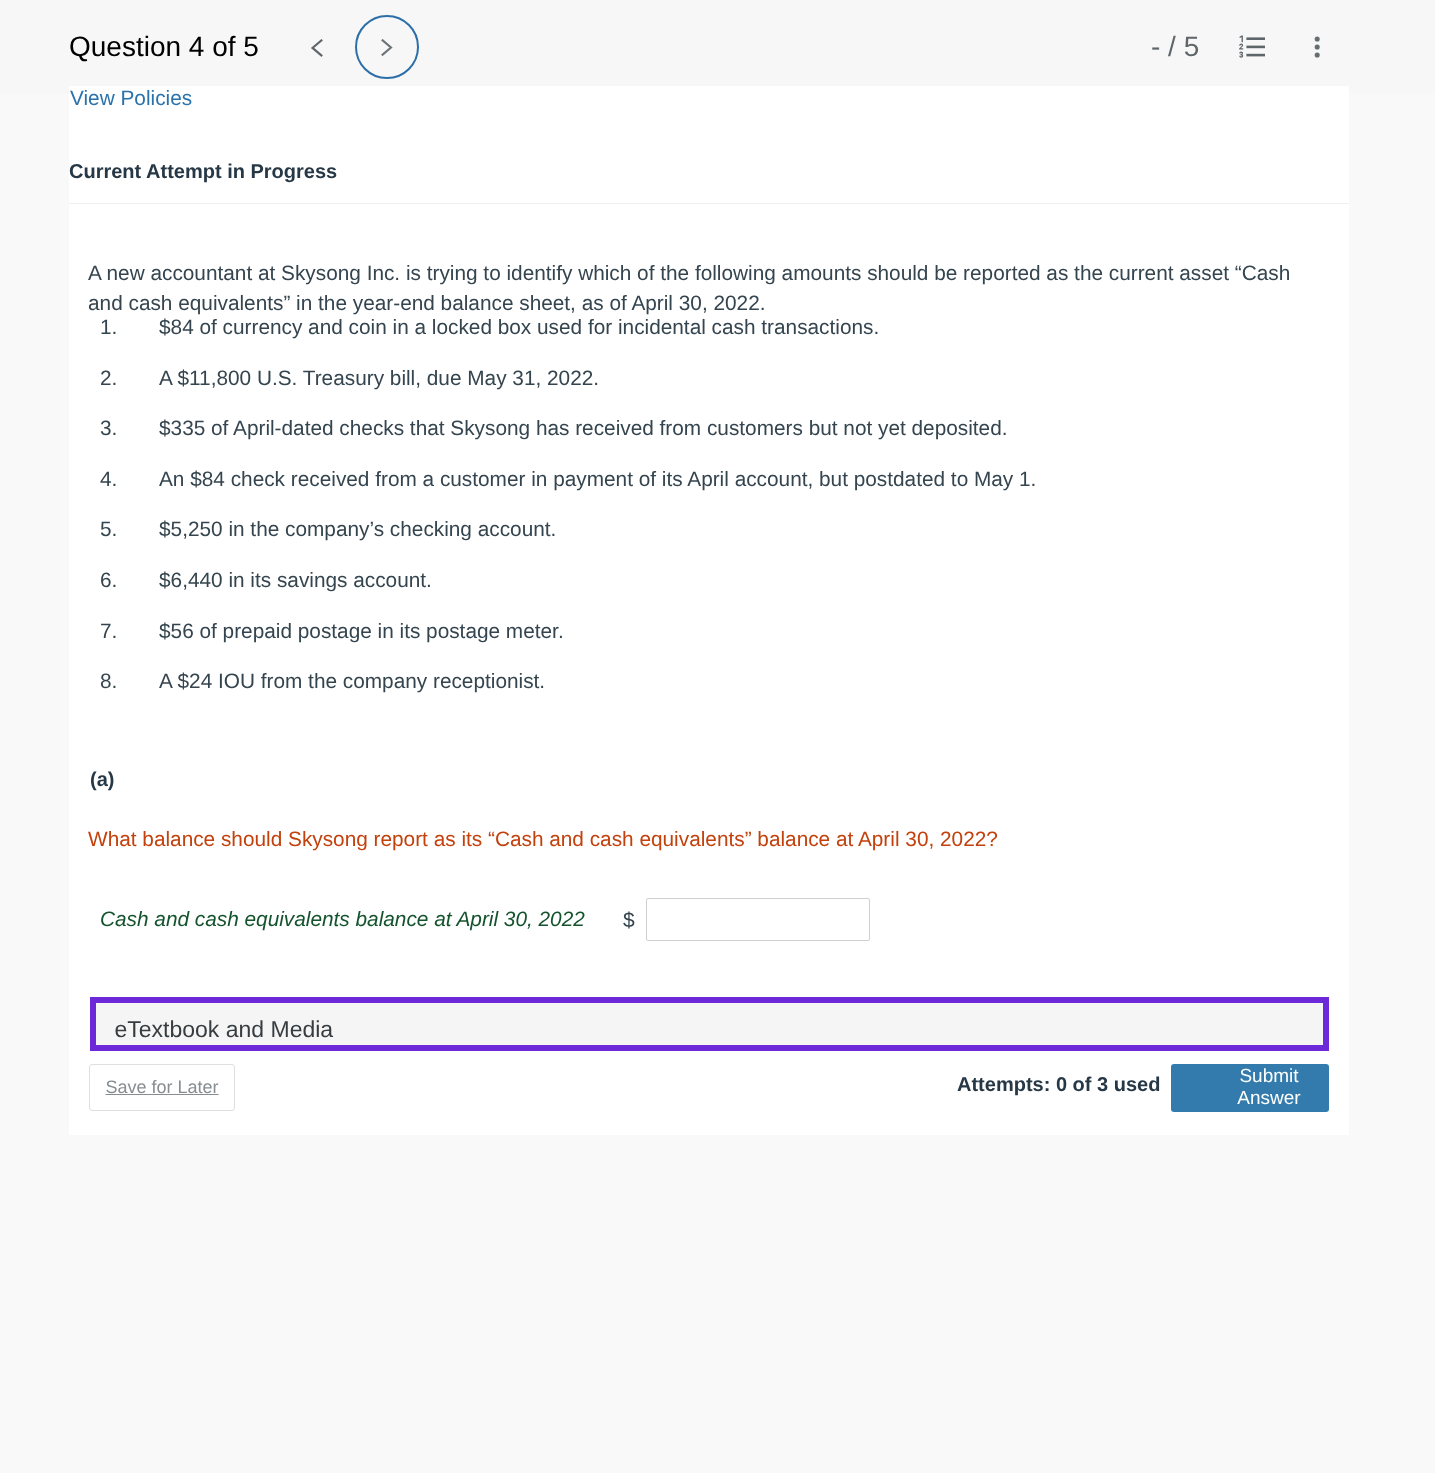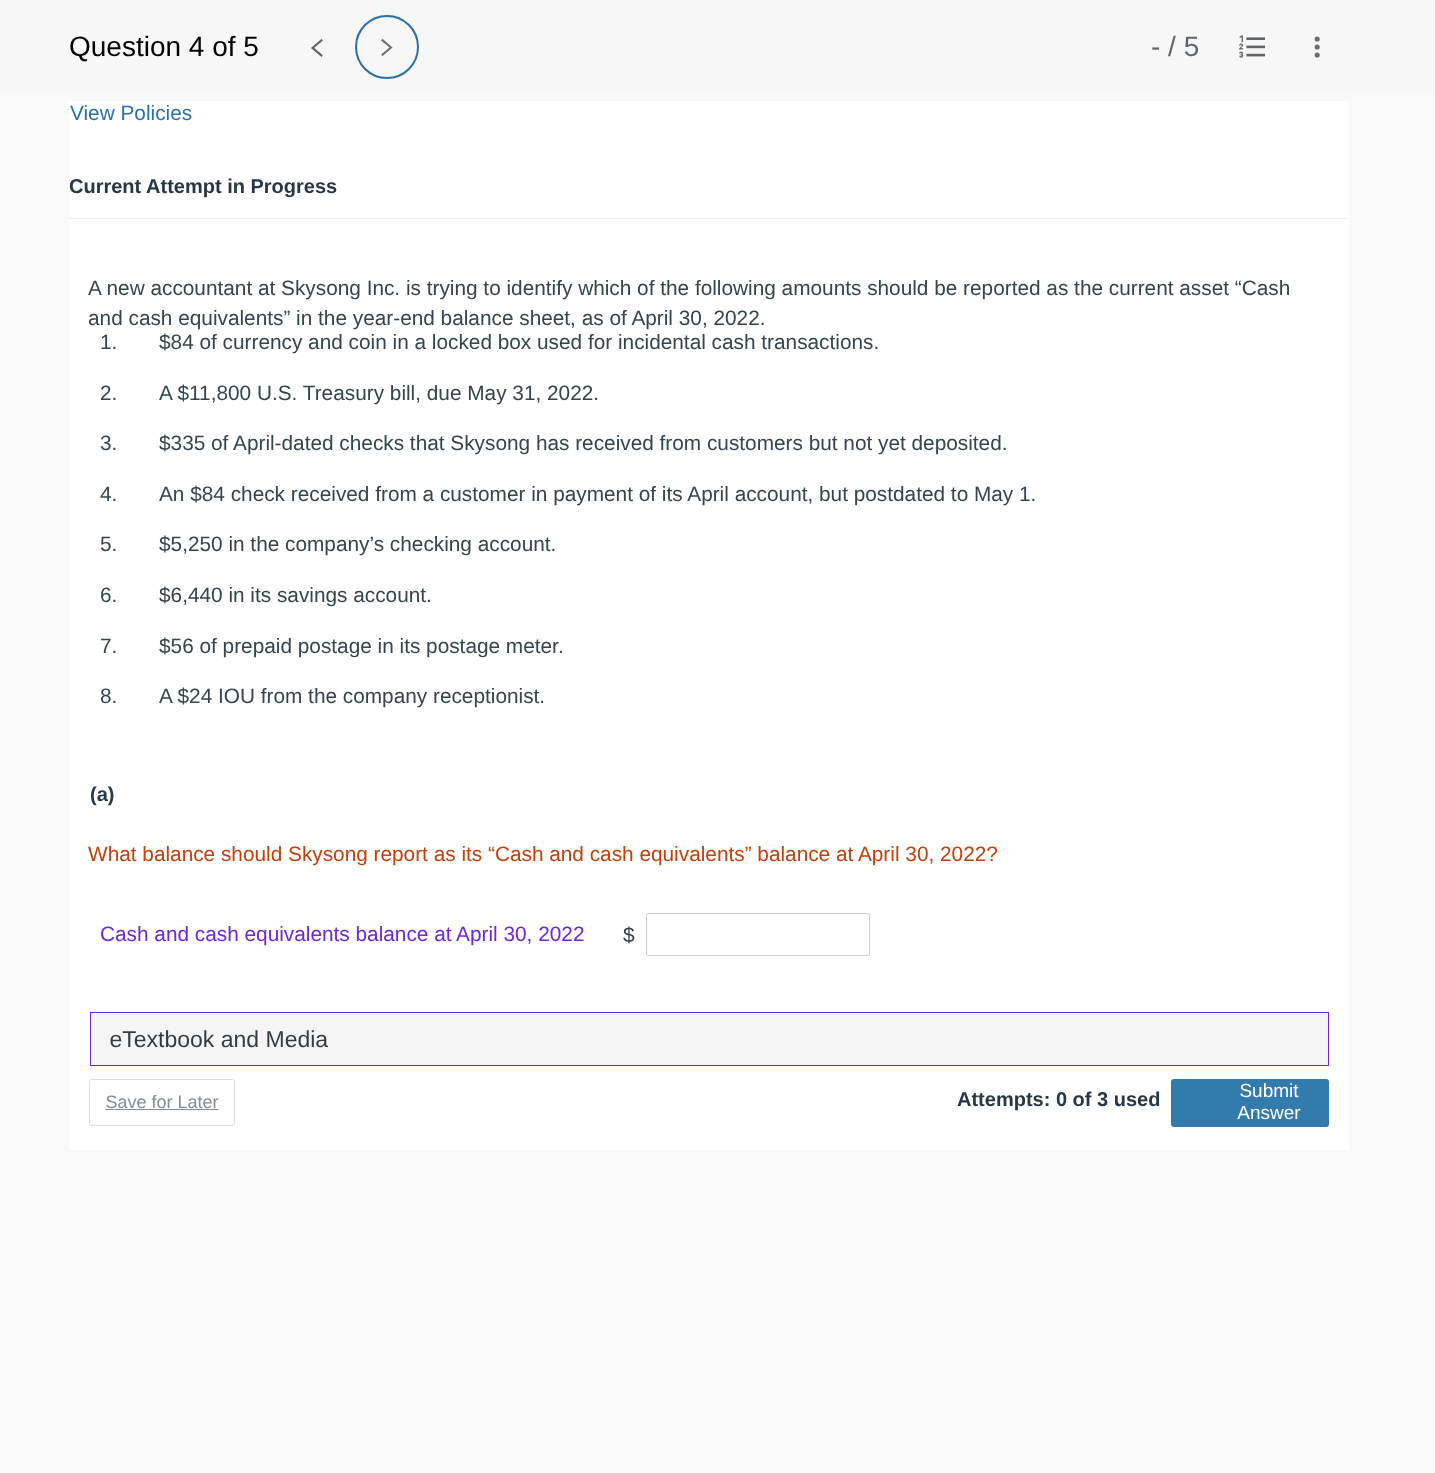--- a/index.html
+++ b/index.html
@@ -36,21 +36,21 @@
   }
   .score{
     position:absolute;left:1151px;top:33px;
     font-size:28px;color:#5f666a;line-height:1;white-space:nowrap;
   }
   .listicon{position:absolute;left:1239px;top:35px;width:26px;height:23px;cursor:pointer;}
   .dotsicon{position:absolute;left:1314px;top:34px;width:10px;height:24px;cursor:pointer;}
 
   
   .panel{
-    position:absolute;left:69px;top:101px;width:1280px;height:1049px;background:#fff;
+    position:absolute;left:69px;top:86px;width:1280px;height:1049px;background:#fff;
   }
   .viewpolicies{
     position:absolute;left:1px;top:3px;
     color:#2a72ac;font-size:20.8px;line-height:1;cursor:pointer;white-space:nowrap;
   }
   .attempt{
     position:absolute;left:0px;top:76px;
     font-size:20px;font-weight:bold;color:#263746;line-height:1;white-space:nowrap;
   }
   .hr{position:absolute;left:0;top:117px;width:1280px;height:1px;background:#efefef;}
@@ -65,35 +65,35 @@
   .part{
     position:absolute;left:21px;top:684px;
     font-size:20px;font-weight:bold;color:#263746;line-height:1;
   }
   .qtext{
     position:absolute;left:19px;top:744px;
     font-size:20.8px;color:#c2410c;line-height:1;white-space:nowrap;
   }
   .alabel{
     position:absolute;left:31px;top:824px;
-    font-size:20.8px;color:#6d28d9;line-height:1;white-space:nowrap;
+    font-size:20.8px;color:#14532d;line-height:1;white-space:nowrap;font-style:italic;
   }
   .dollar{
     position:absolute;left:554px;top:824px;
     font-size:21px;color:#35454f;line-height:1;
   }
   .ansinput{
     position:absolute;left:577px;top:812px;
     width:224px;height:43px;border:1px solid #ccd0d2;border-radius:2px;
     background:#fff;box-sizing:border-box;font-size:21px;padding:0 8px;
     font-family:"Liberation Sans", sans-serif;
   }
   .etext{
     position:absolute;left:21px;top:911px;width:1239px;height:54px;
-    background:#f5f5f5;border:1px solid #6d28d9;box-sizing:border-box;
+    background:#f5f5f5;border:6px solid #6d28d9;box-sizing:border-box;
     font-size:23px;color:#363c40;cursor:pointer;
   }
   .etext span{position:absolute;left:18.5px;top:15px;line-height:1;}
   .savelater{
     position:absolute;left:20px;top:978px;width:146px;height:47px;
     border:1px solid #dfdfdf;background:#fff;color:#878d90;font-size:18px;
     border-radius:3px;cursor:pointer;
     font-family:"Liberation Sans", sans-serif;
     text-decoration:underline;
   }

